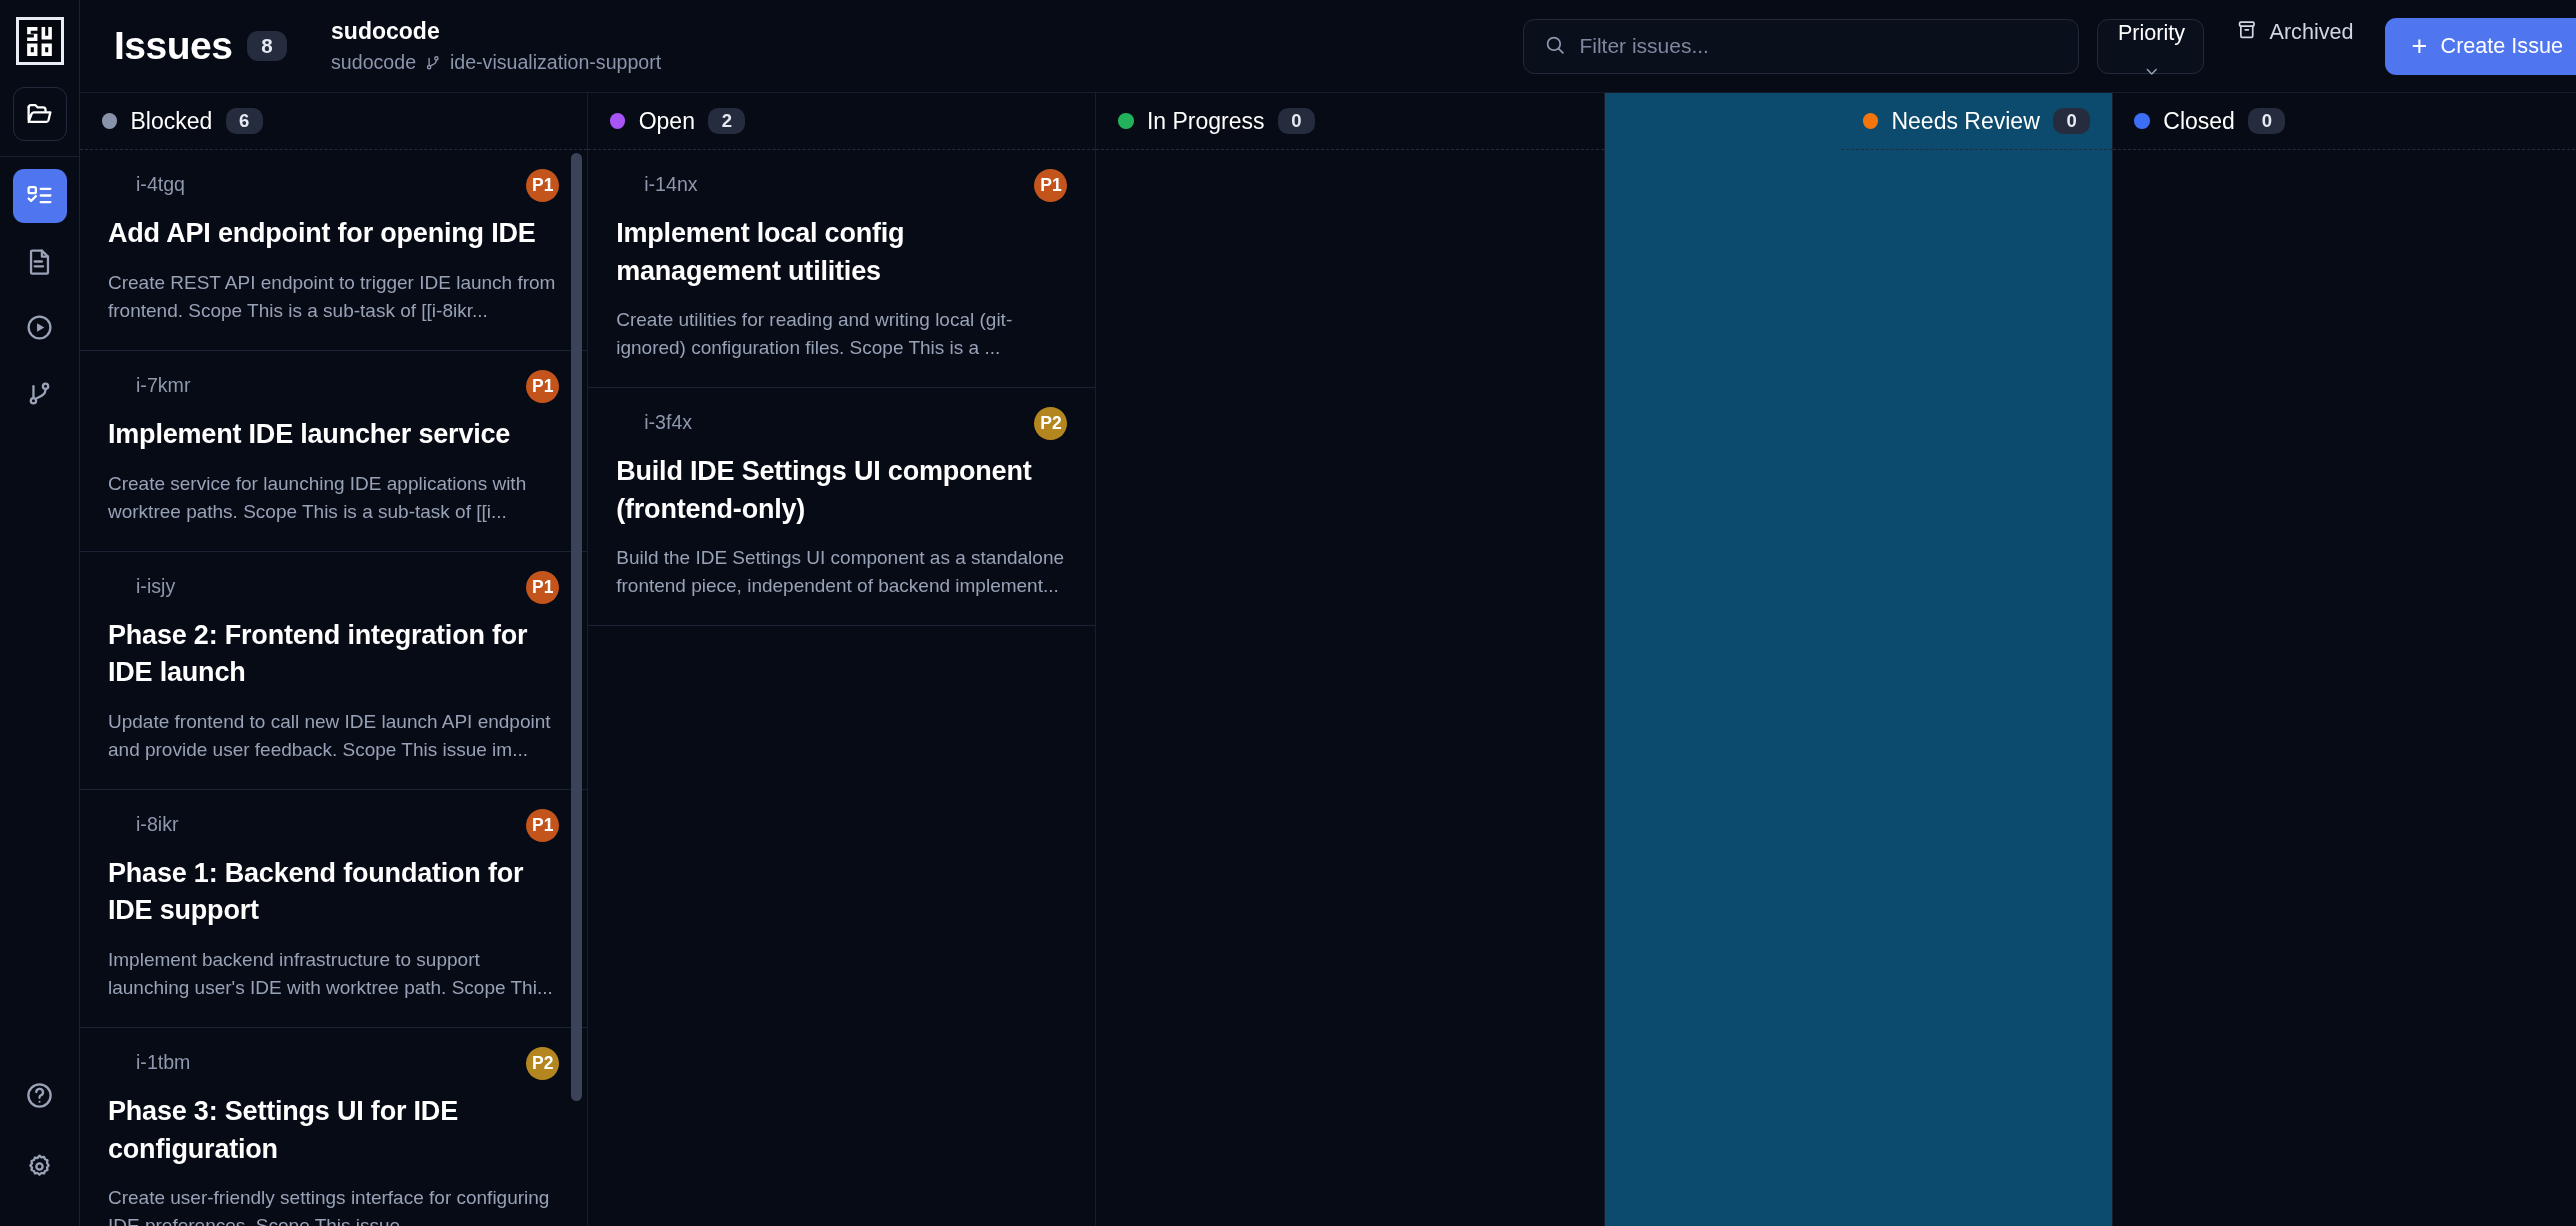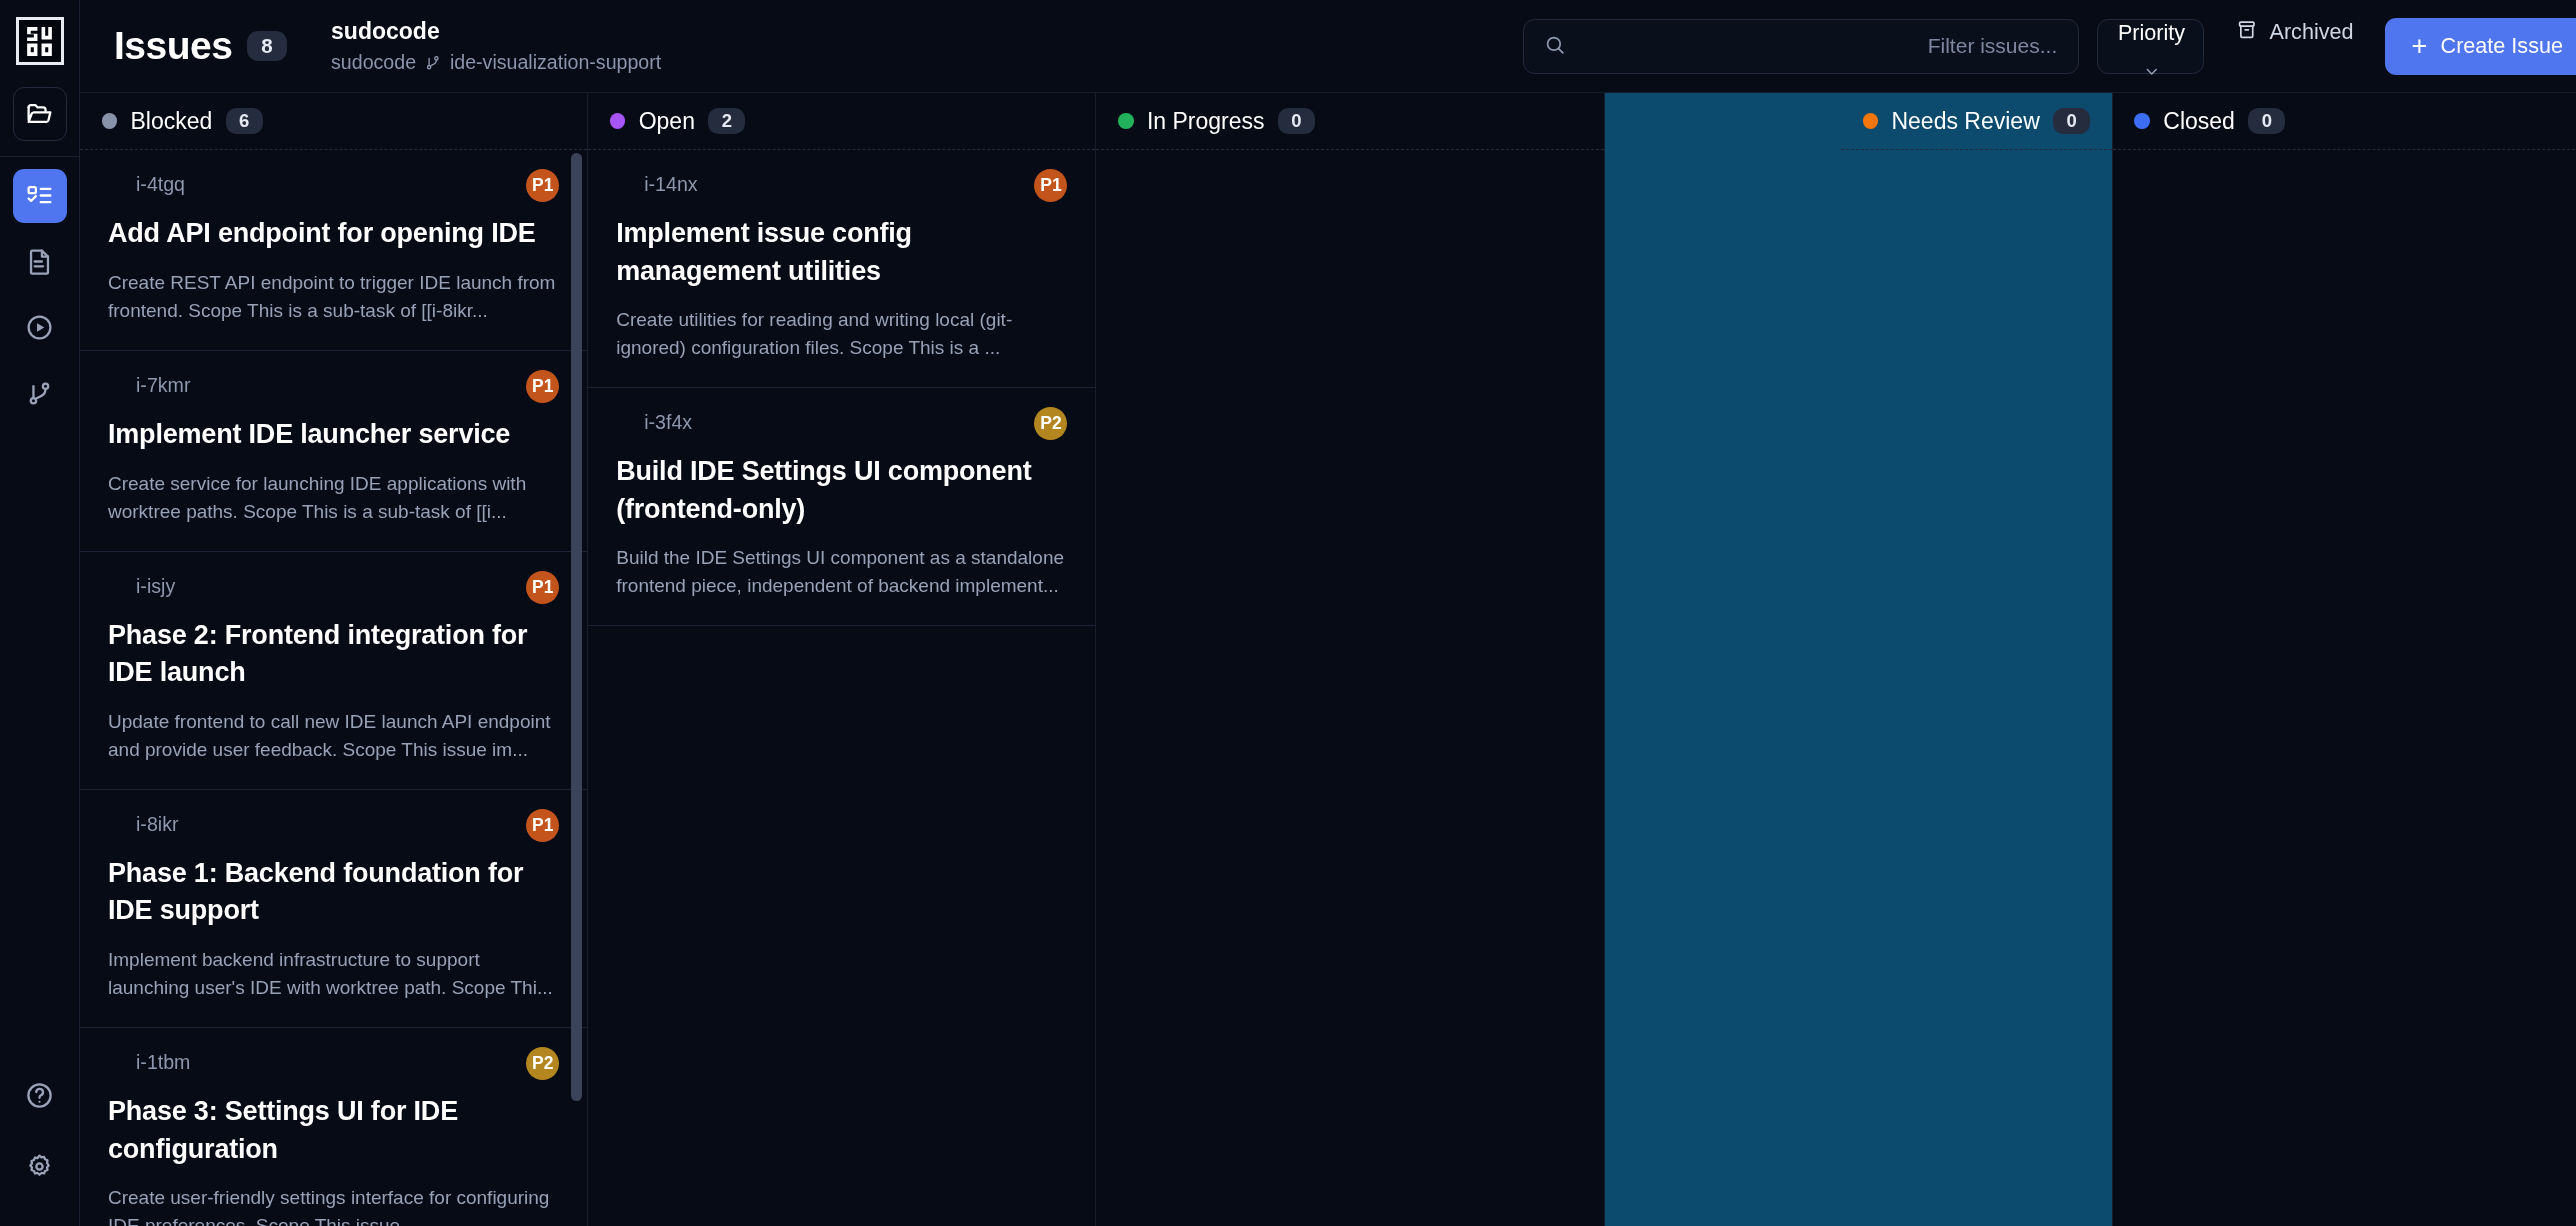--- a/index.html
+++ b/index.html
@@ -69,21 +69,20 @@
     border: 1px solid #222a3c; border-radius: 11.3px;
     background: #0a0f1c;
     display: flex; align-items: center; gap: 13.4px;
     padding: 0 20.6px;
   }
   .search-box input {
     background: transparent; border: 0; outline: 0;
     color: #c8cfdd; font-size: 21px;
     font-family: "Liberation Sans", sans-serif;
     width: 100%;
-    text-align: right;
   }
   .search-box input::placeholder { color: #7e889e; }
   .select-box {
     height: 55px; border: 1px solid #222a3c; border-radius: 11.3px;
     background: #0a0f1c; display: flex; align-items: center; gap: 17.5px;
     padding: 0 17.5px 0 19.6px; color: #ffffff; font-size: 21.6px; flex-direction: column;
   }
   .select-box .chev { color: #99a2b6; font-size: 17.5px; }
   .ghost-btn {
     height: 55px; display: flex; align-items: flex-start; gap: 12.4px;
@@ -361,21 +360,21 @@
           <span class="dot" style="background:#a855f7"></span>
           <span class="col-name">Open</span>
           <span class="col-count">2</span>
         </div>
         <div class="col-body">
           <div class="card">
             <div class="card-top">
               <span class="card-id">i-14nx</span>
               <span class="prio P1">P1</span>
             </div>
-            <div class="card-title">Implement issue config management utilities</div>
+            <div class="card-title">Implement local config management utilities</div>
             <div class="card-desc">Create utilities for reading and writing local (git-ignored) configuration files. Scope This is a ...</div>
           </div>
           <div class="card">
             <div class="card-top">
               <span class="card-id">i-3f4x</span>
               <span class="prio P2">P2</span>
             </div>
             <div class="card-title">Build IDE Settings UI component (frontend-only)</div>
             <div class="card-desc">Build the IDE Settings UI component as a standalone frontend piece, independent of backend implement...</div>
           </div>

